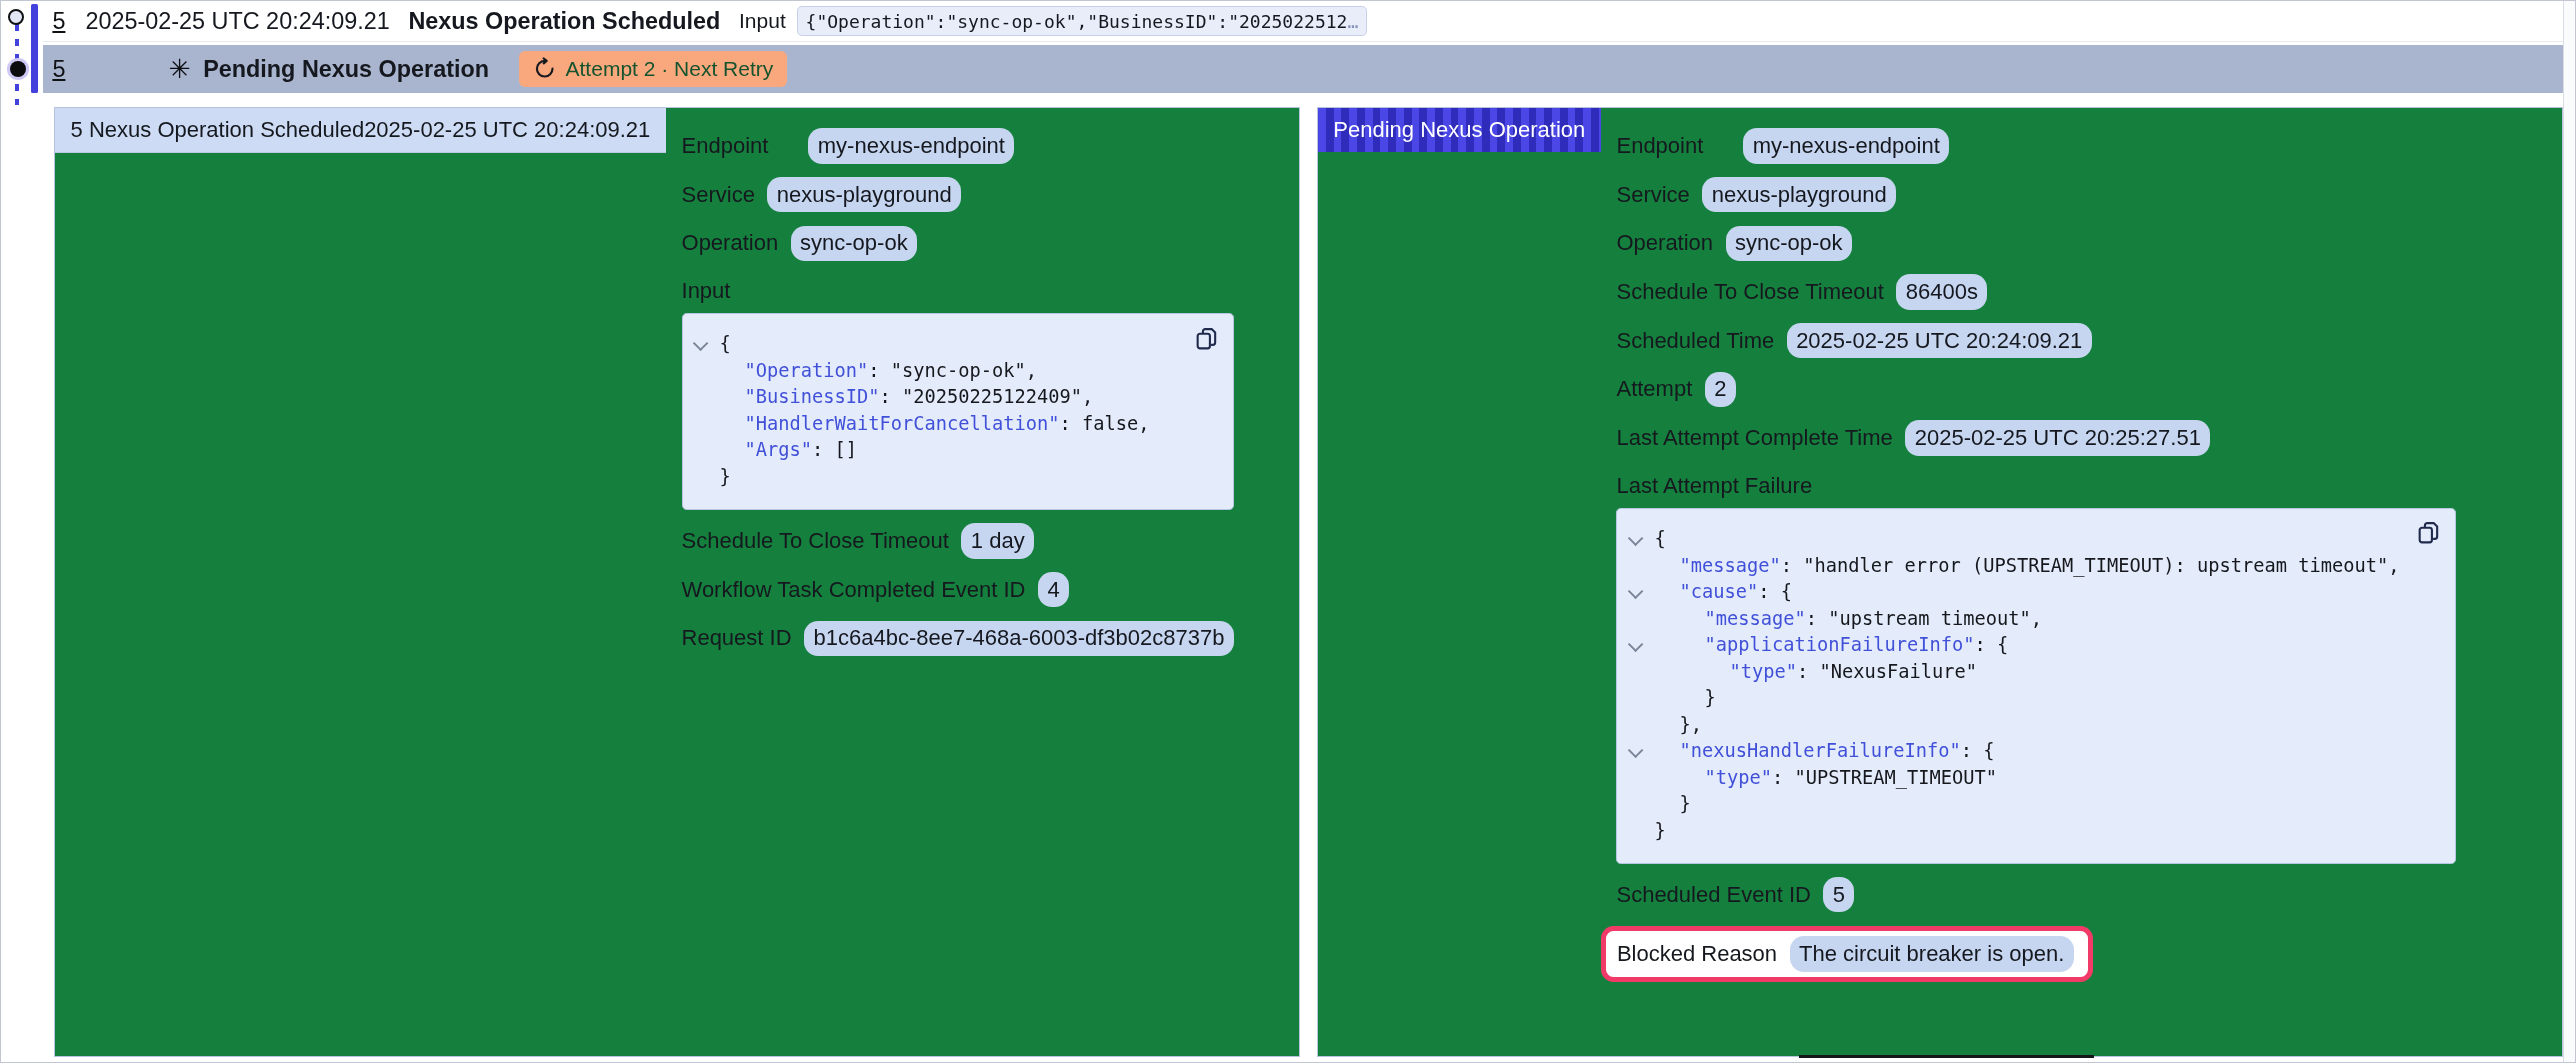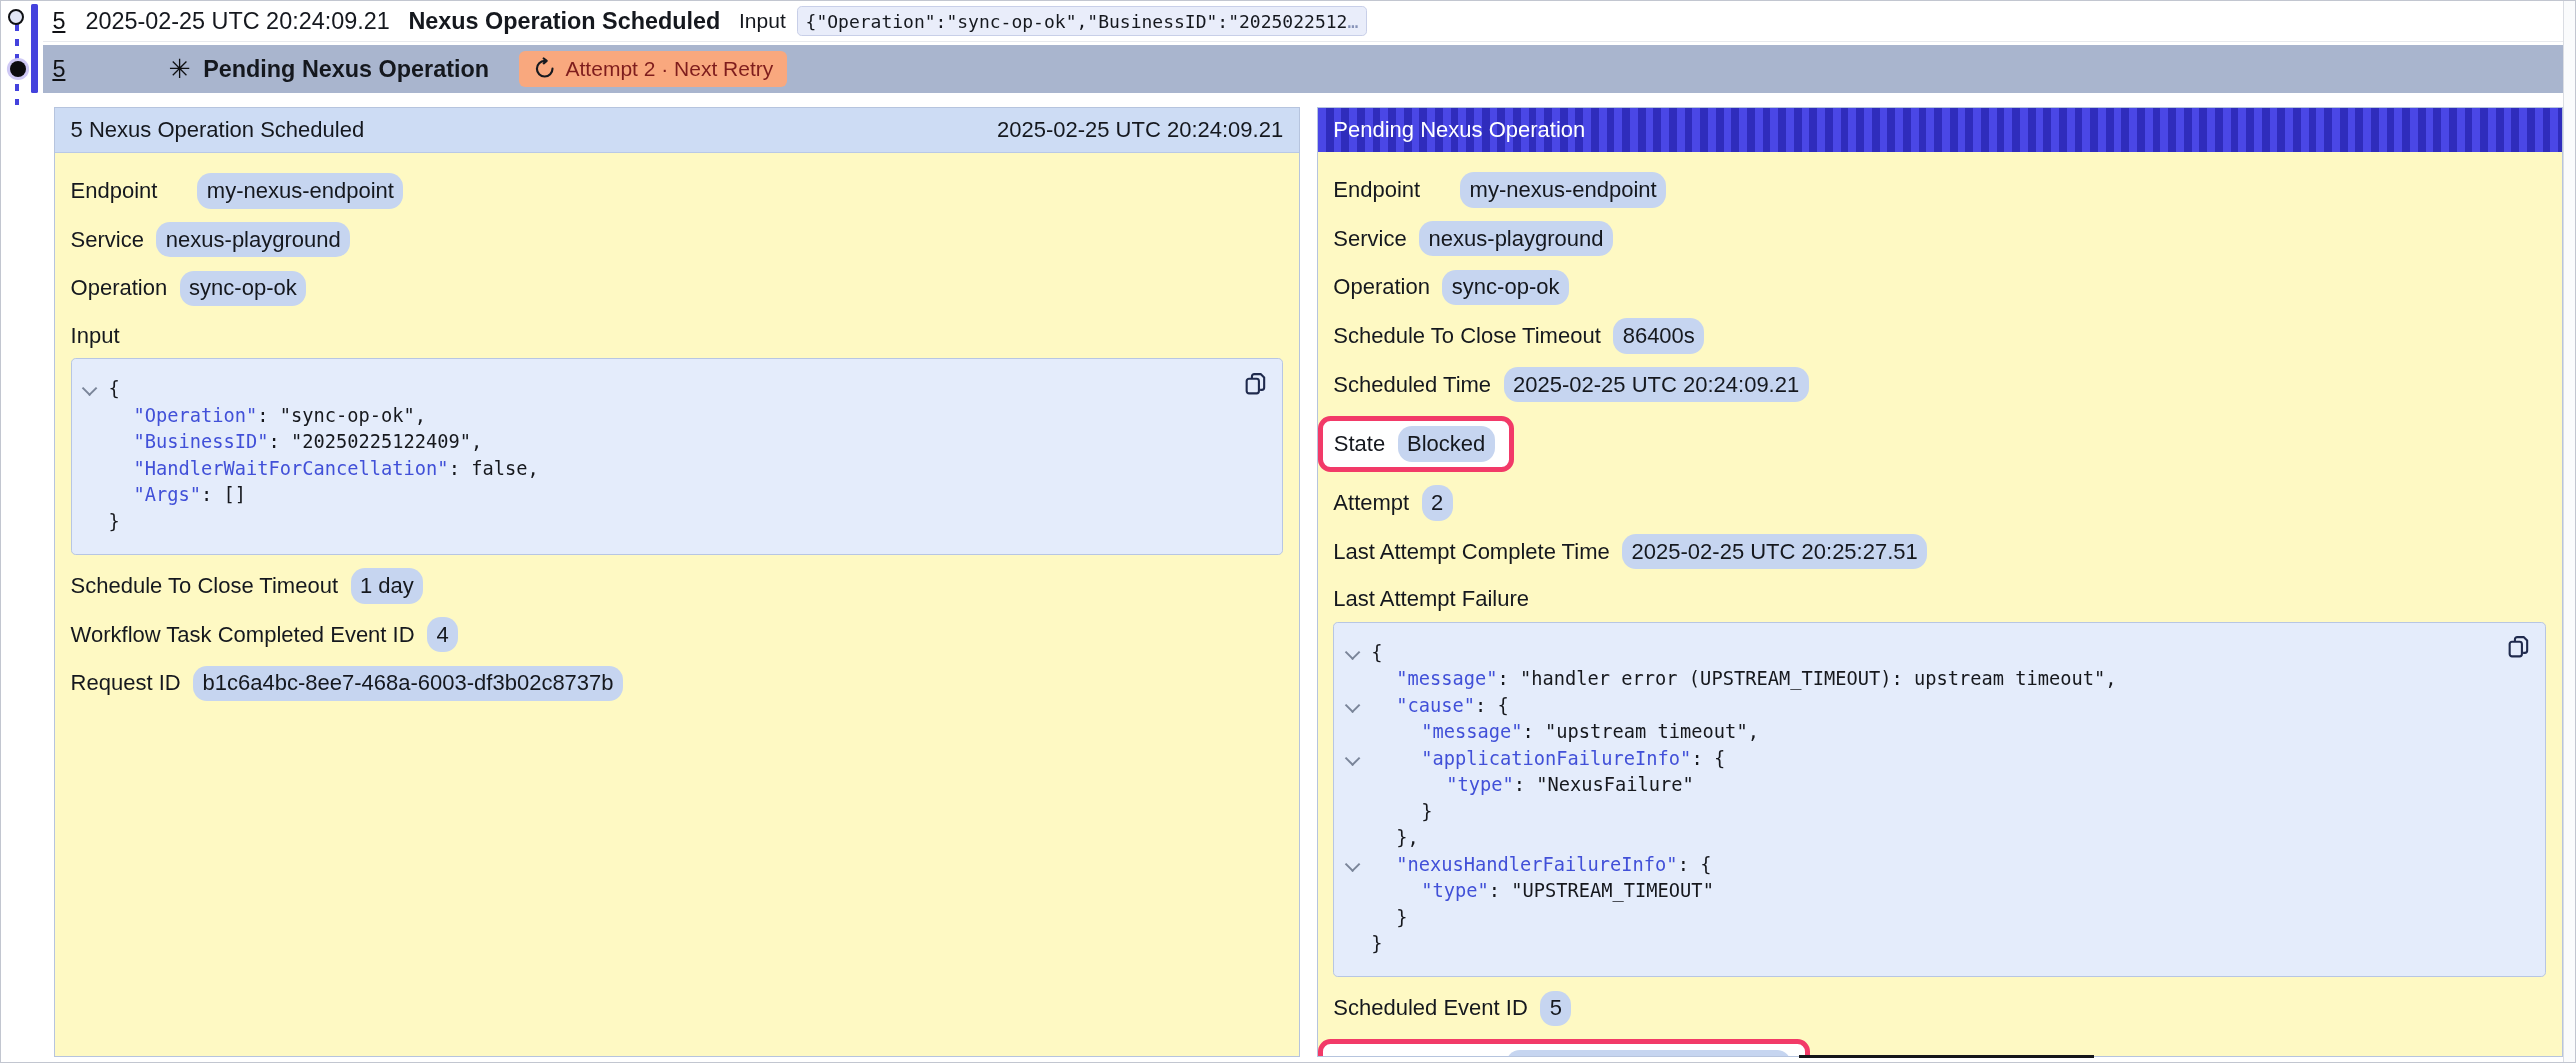--- a/index.html
+++ b/index.html
@@ -23,25 +23,25 @@
     padding-left:9.4px;background:var(--selected-row-bg,#a9b5ce);box-sizing:border-box;cursor:pointer;}
   .evt-id{font-size:23.4px;color:#101114;text-decoration:underline;margin-right:20px;cursor:pointer;}
   .evt-time{font-size:23.4px;margin-right:18.7px;white-space:nowrap;}
   .evt-title{font-size:23.4px;font-weight:700;margin-right:18.7px;white-space:nowrap;}
   .evt-detail-label{font-size:21px;margin-right:11px;}
   .evt-detail-badge{font-family:"DejaVu Sans Mono",monospace;font-size:18px;background:var(--input-preview-bg,#e9edfa);
     border:0.8px solid #c8cfe8;border-radius:4.7px;padding:3.9px 7.8px;white-space:nowrap;cursor:pointer;}
   .evt-detail-badge .ellip{color:#8793b8;}
   .asterisk{font-size:26.5px;line-height:26.5px;margin:0 12.5px 0 83px;color:#0e0f12;}
   .retry-badge{display:inline-flex;align-items:center;gap:9.4px;background:var(--retry-badge-bg,#f9a87e);
-    border-radius:6.2px;padding:6.2px 14px;margin-left:11px;font-size:21px;font-weight:500;color:#7f1d1d;cursor:pointer;}
+    border-radius:6.2px;padding:6.2px 14px;margin-left:11px;font-size:21px;font-weight:500;color:#14532d;cursor:pointer;}
   
   .panels{position:absolute;left:53px;top:106px;right:12.5px;bottom:4.7px;display:flex;gap:17px;}
-  .panel{flex:1;background:#fef9c3;border:0.8px solid #b6c4de;box-sizing:border-box;display:flex;
-    flex-direction:column;overflow:hidden;}
+  .panel{flex:1;background:#15803d;border:0.8px solid #b6c4de;box-sizing:border-box;display:flex;
+    flex-direction:row;overflow:hidden;}
   .panel-header{height:44px;flex:none;display:flex;align-items:center;justify-content:space-between;
     padding:0 15.6px;font-size:22px;}
   .panel.left .panel-header{background:var(--panel-header-bg,#cddcf4);border-bottom:0.8px solid #b9c9e6;}
   .panel.right .panel-header{
     background:repeating-linear-gradient(90deg,var(--pending-stripe-light,#4a47e6) 0 7.8px,var(--pending-stripe-dark,#2f2cbc) 7.8px 15.6px);
     color:#ffffff;font-weight:500;}
   .panel-body{padding:1.6px 15.6px 0 15.6px;overflow:hidden;}
   .field-row{display:flex;align-items:center;gap:12.5px;margin:13.3px 0;min-height:34px;font-size:22px;width:max-content;}
   .field-row:first-child{margin-top:18.7px;gap:40px;}
   .field-label{white-space:nowrap;}
@@ -163,24 +163,20 @@
             <span class="field-label">Operation</span>
             <span class="badge">sync-op-ok</span>
           </div>
           <div class="field-row">
             <span class="field-label">Schedule To Close Timeout</span>
             <span class="badge">86400s</span>
           </div>
           <div class="field-row">
             <span class="field-label">Scheduled Time</span>
             <span class="badge">2025-02-25 UTC 20:24:09.21</span>
-          </div>
-          <div class="field-row hl">
-            <span class="field-label">State</span>
-            <span class="badge">Blocked</span>
           </div>
           <div class="field-row">
             <span class="field-label">Attempt</span>
             <span class="badge">2</span>
           </div>
           <div class="field-row">
             <span class="field-label">Last Attempt Complete Time</span>
             <span class="badge">2025-02-25 UTC 20:25:27.51</span>
           </div>
           <div class="code-label">Last Attempt Failure</div>

